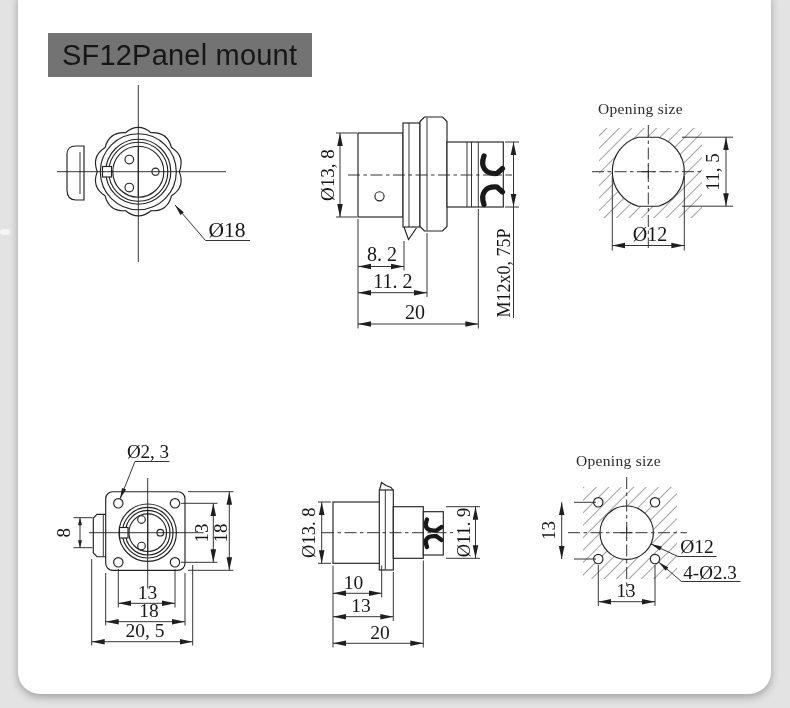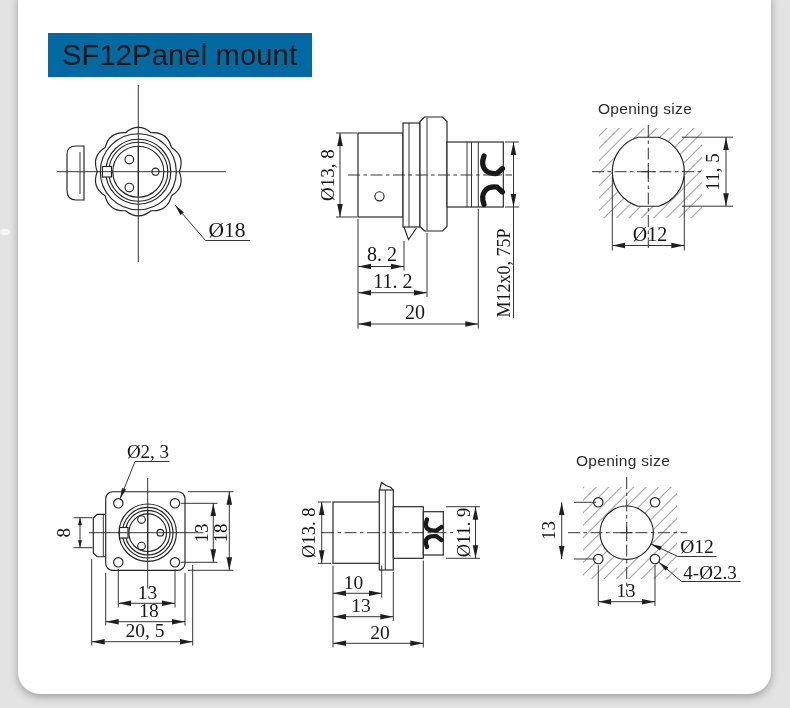--- a/index.html
+++ b/index.html
@@ -1,25 +1,25 @@
 <!DOCTYPE html>
 <html><head>
 <meta charset="utf-8">
 <style>
   html,body{margin:0;padding:0;}
   body{width:790px;height:708px;overflow:hidden;background:#e3e3e3;font-family:"Liberation Sans",sans-serif;}
   .page{position:relative;width:790px;height:708px;background:#e3e3e3;}
   .card{position:absolute;left:18px;top:-8px;width:753px;height:702px;background:#ffffff;
         border-radius:6px 6px 22px 22px;box-shadow:0 3px 8px rgba(0,0,0,0.30);}
   .edge-tick{position:absolute;left:0;top:229px;width:10px;height:6px;background:#f5f5f5;border-radius:3px;}
-  .title-badge{position:absolute;background:#0369a1;color:#161616;font-size:29px;line-height:42px;
+  .title-badge{position:absolute;background:#737373;color:#161616;font-size:29px;line-height:42px;
                padding:1px 15px 1px 14px;white-space:nowrap;letter-spacing:0.2px;}
   .title-badge.panel{left:48px;top:33px;}
   .title-badge.flange{left:48px;top:378px;}
-  .opening-title{position:absolute;color:#2b2b2b;font-size:15.5px;letter-spacing:0.3px;white-space:nowrap;}
+  .opening-title{position:absolute;color:#2b2b2b;font-size:15.5px;letter-spacing:0.3px;white-space:nowrap;font-family:Liberation Serif, serif;}
   .opening-title.top{left:598px;top:100px;}
   .opening-title.bottom{left:576px;top:452px;}
   svg.drawing{position:absolute;left:0;top:0;}
   .ln{stroke:#222222;stroke-width:1.15;fill:none;}
   .lnf{stroke:#222222;stroke-width:1.15;fill:#ffffff;}
   .thin{stroke:#2a2a2a;stroke-width:0.95;fill:none;}
   .cl{stroke:#2a2a2a;stroke-width:0.95;fill:none;stroke-dasharray:12 3.5 3.5 3.5;}
   .hook{stroke:#181818;fill:none;stroke-linecap:round;}
   .dt{font-family:"Liberation Serif","DejaVu Serif",serif;fill:#161616;}
   .arr{fill:#1f1f1f;stroke:none;}

